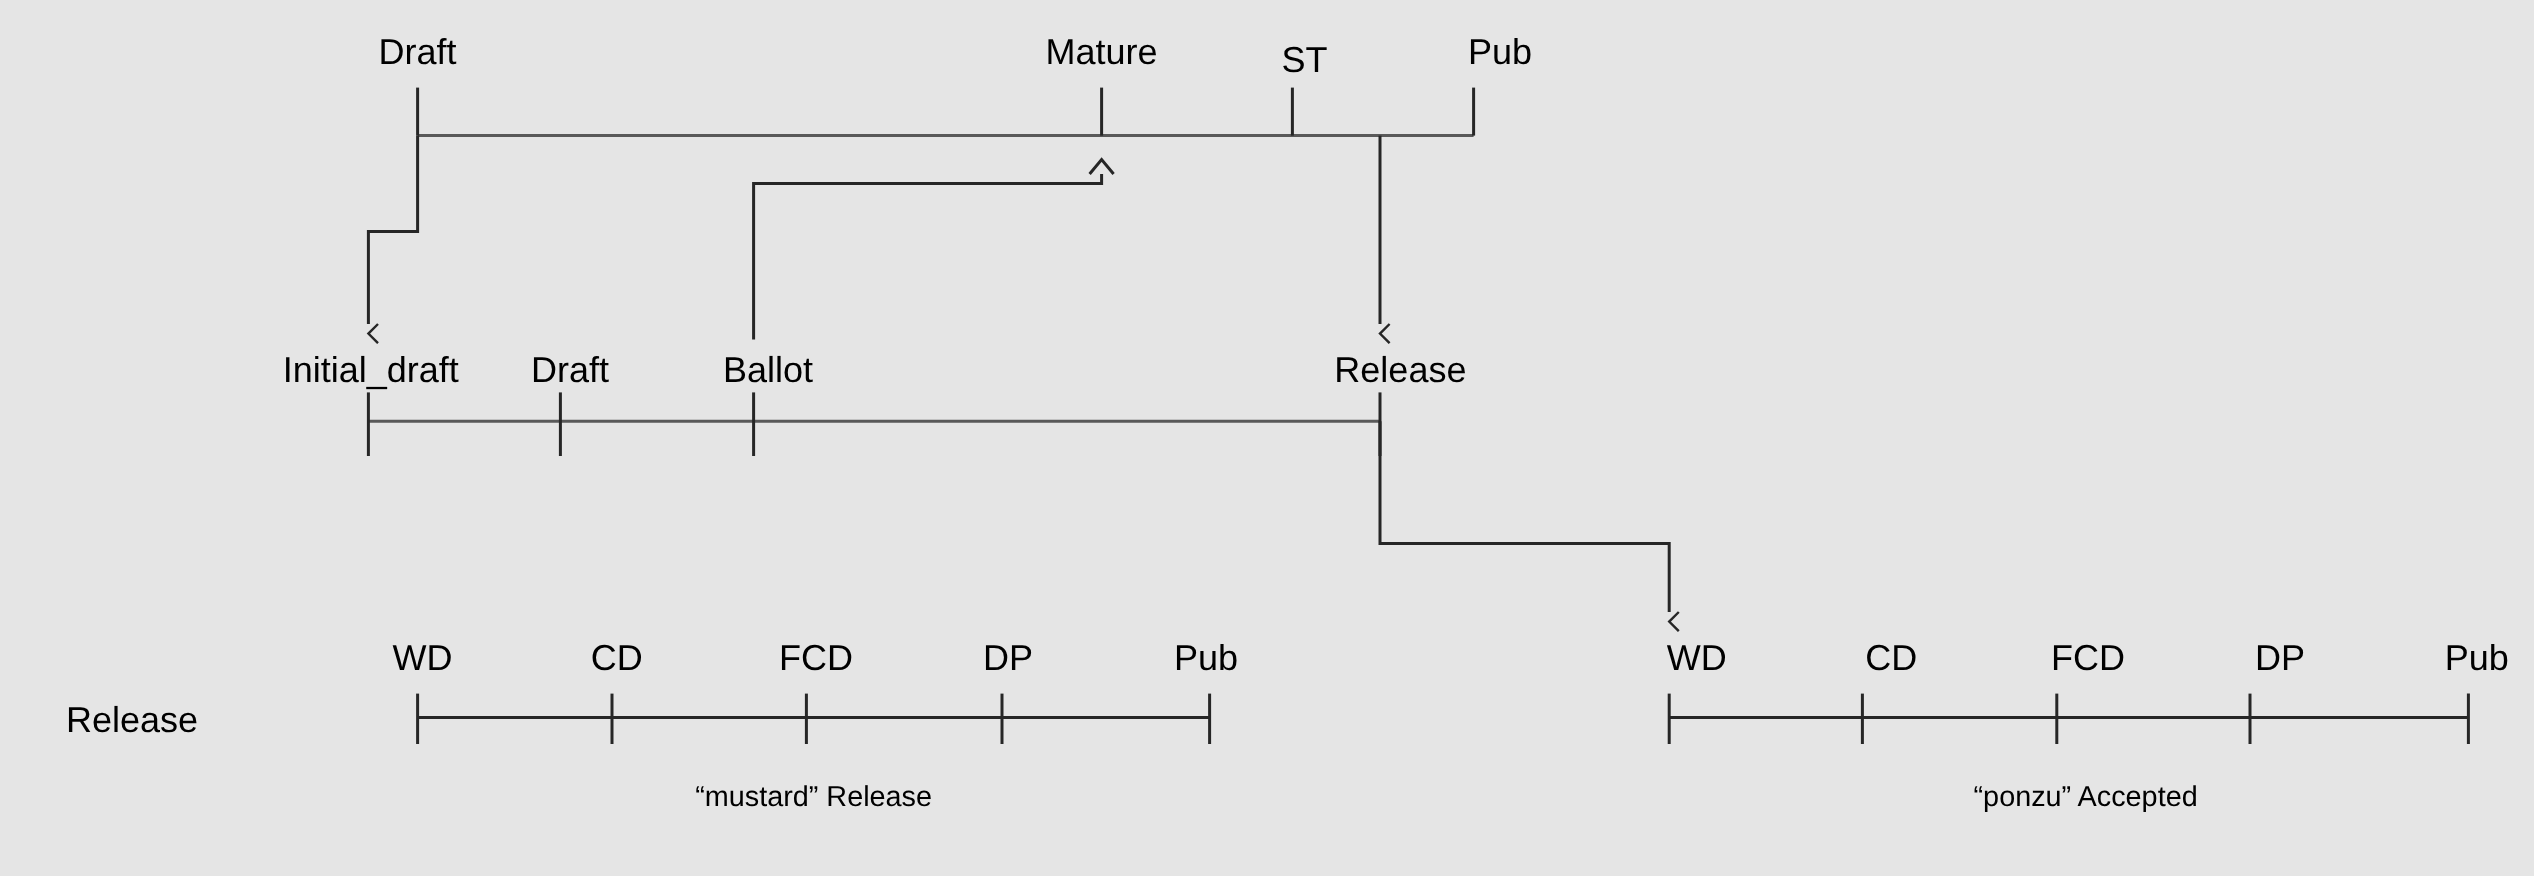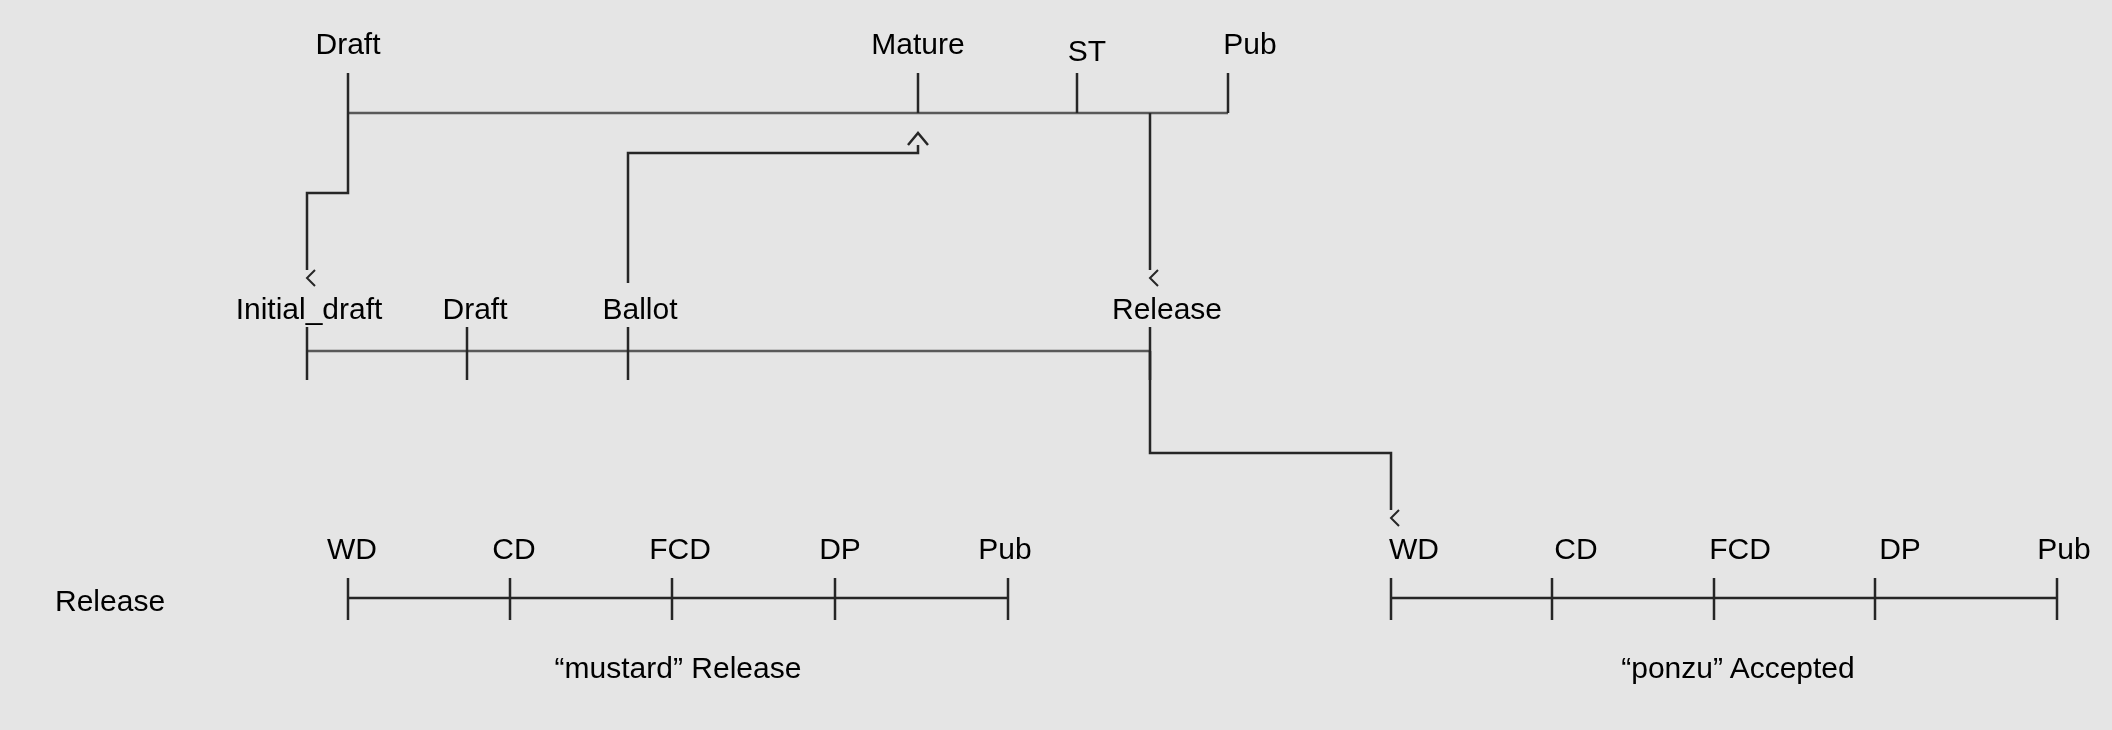--- a/index.html
+++ b/index.html
@@ -38,21 +38,21 @@
   .lbl.left-anchor {
     transform: none;
   }
   .lbl-release-row {
     font-size: 30px;
   }
   .caption {
     position: absolute;
     white-space: nowrap;
     font-family: "Liberation Sans", sans-serif;
-    font-size: 30px;
+    font-size: 24px;
     color: #000000;
     transform: translateX(-50%);
   }
 </style>
 </head>
 <body>
 
 <div id="diagram-root">
 
   <svg id="diagram-svg" viewBox="0 0 2112 730">

